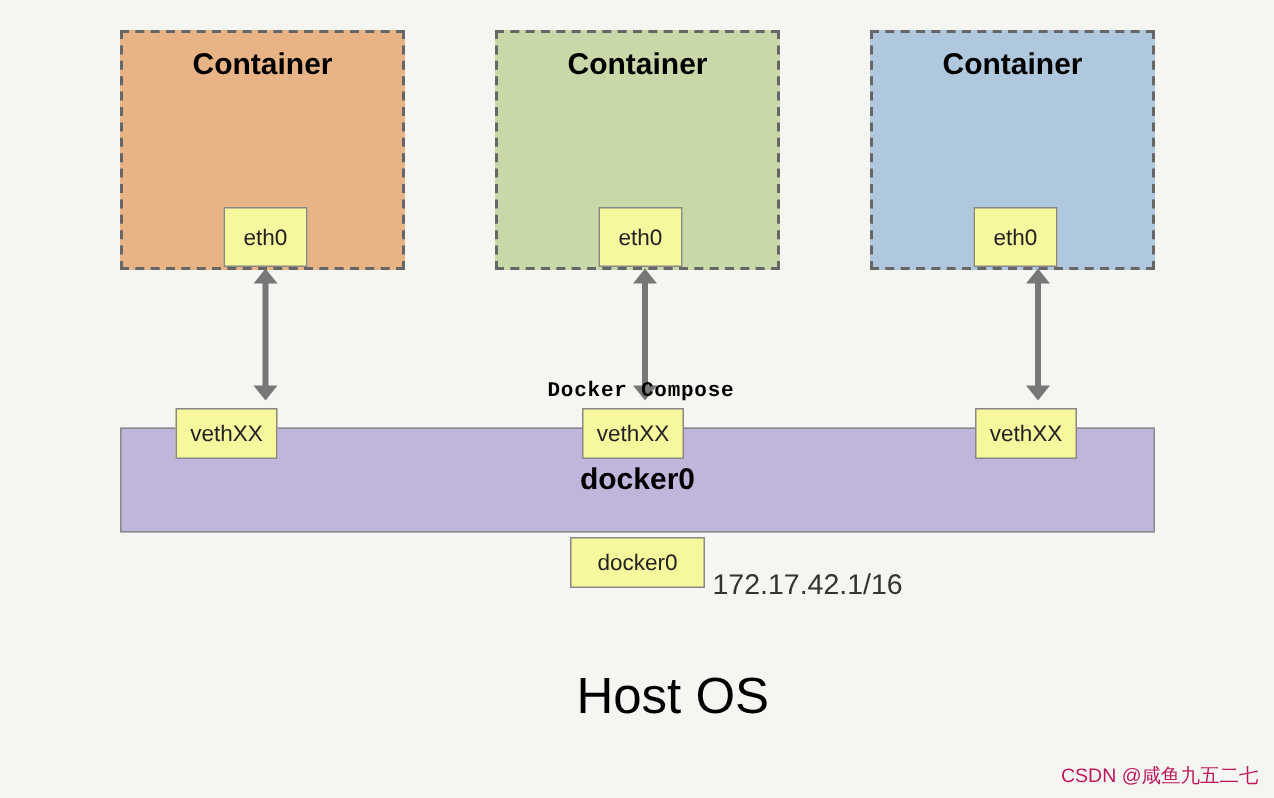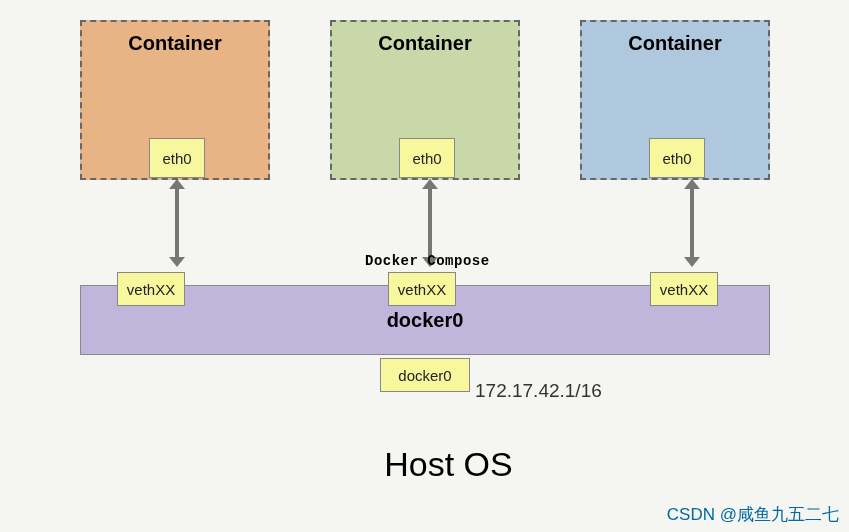--- a/index.html
+++ b/index.html
@@ -100,22 +100,22 @@
       top: 445px;
       text-align: center;
       font-size: 34px;
       color: #000;
       padding-left: 48px;
     }
     .watermark {
       position: absolute;
       right: 10px;
       bottom: 6px;
-      font-size: 17px;
-      color: #0369a1;
+      font-size: 13px;
+      color: #be185d;
     }
     .arrow {
       position: absolute;
       width: 4px;
       background: #777;
       z-index: 4;
     }
     .arrow::before, .arrow::after {
       content: "";
       position: absolute;

